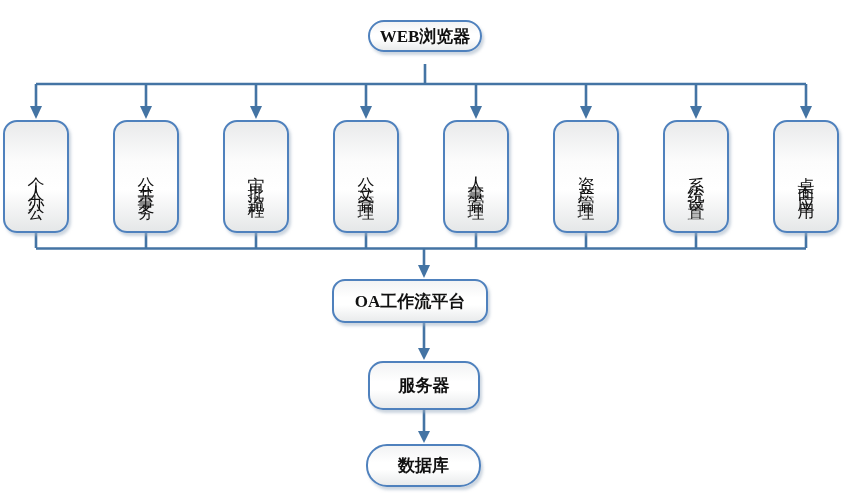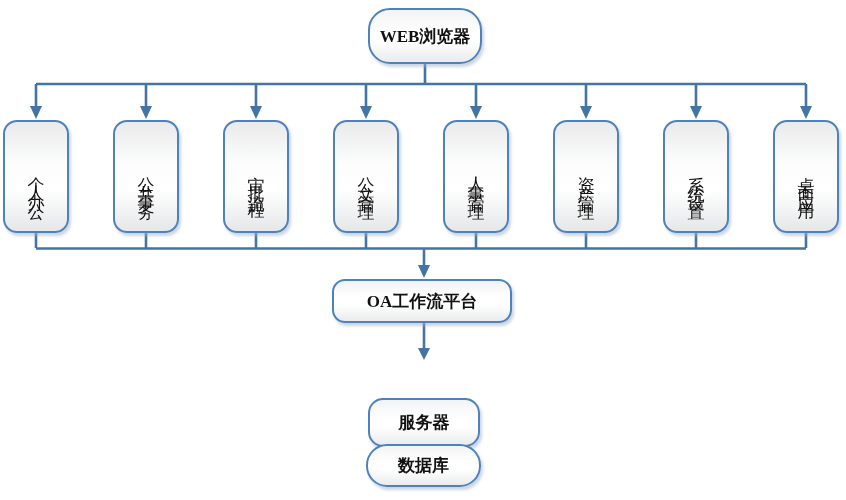--- a/index.html
+++ b/index.html
@@ -23,23 +23,23 @@
     position:absolute;
     display:flex;align-items:center;justify-content:center;
     background:linear-gradient(180deg,#f2f3f4 0%,#ffffff 42%,#ffffff 60%,#e9ebec 100%);
     border:2.5px solid var(--border);
     box-shadow:2px 3px 3px rgba(162,178,196,0.55);
     color:var(--text);
     font-weight:bold;
     font-size:17px;
     white-space:nowrap;
   }
-  .node-browser{left:368px;top:8px;width:114px;height:56px;border-radius:22px;}
-  .node-platform{left:332px;top:279px;width:180px;height:44px;border-radius:13px;font-family:Liberation Serif, serif;}
-  .node-server{left:368px;top:361px;width:112px;height:49px;border-radius:15px;margin-top:37px;}
+  .node-browser{left:368px;top:20px;width:114px;height:32px;border-radius:22px;}
+  .node-platform{left:332px;top:279px;width:156px;height:44px;border-radius:13px;font-family:Liberation Serif, serif;}
+  .node-server{left:368px;top:361px;width:112px;height:49px;border-radius:15px;}
   .node-database{left:366px;top:444px;width:115px;height:43px;border-radius:21px;text-align:right;}
   .module{
     position:absolute;top:120px;width:66px;height:113px;
     border:2.5px solid var(--border);border-radius:14px;
     background:linear-gradient(180deg,#e9eaeb 0%,#fcfcfc 36%,#ffffff 62%,#e5e7e8 100%);
     box-shadow:2px 3px 3px rgba(162,178,196,0.55);
     display:flex;align-items:center;justify-content:center;
   }
   .vtext{
     writing-mode:vertical-rl;

